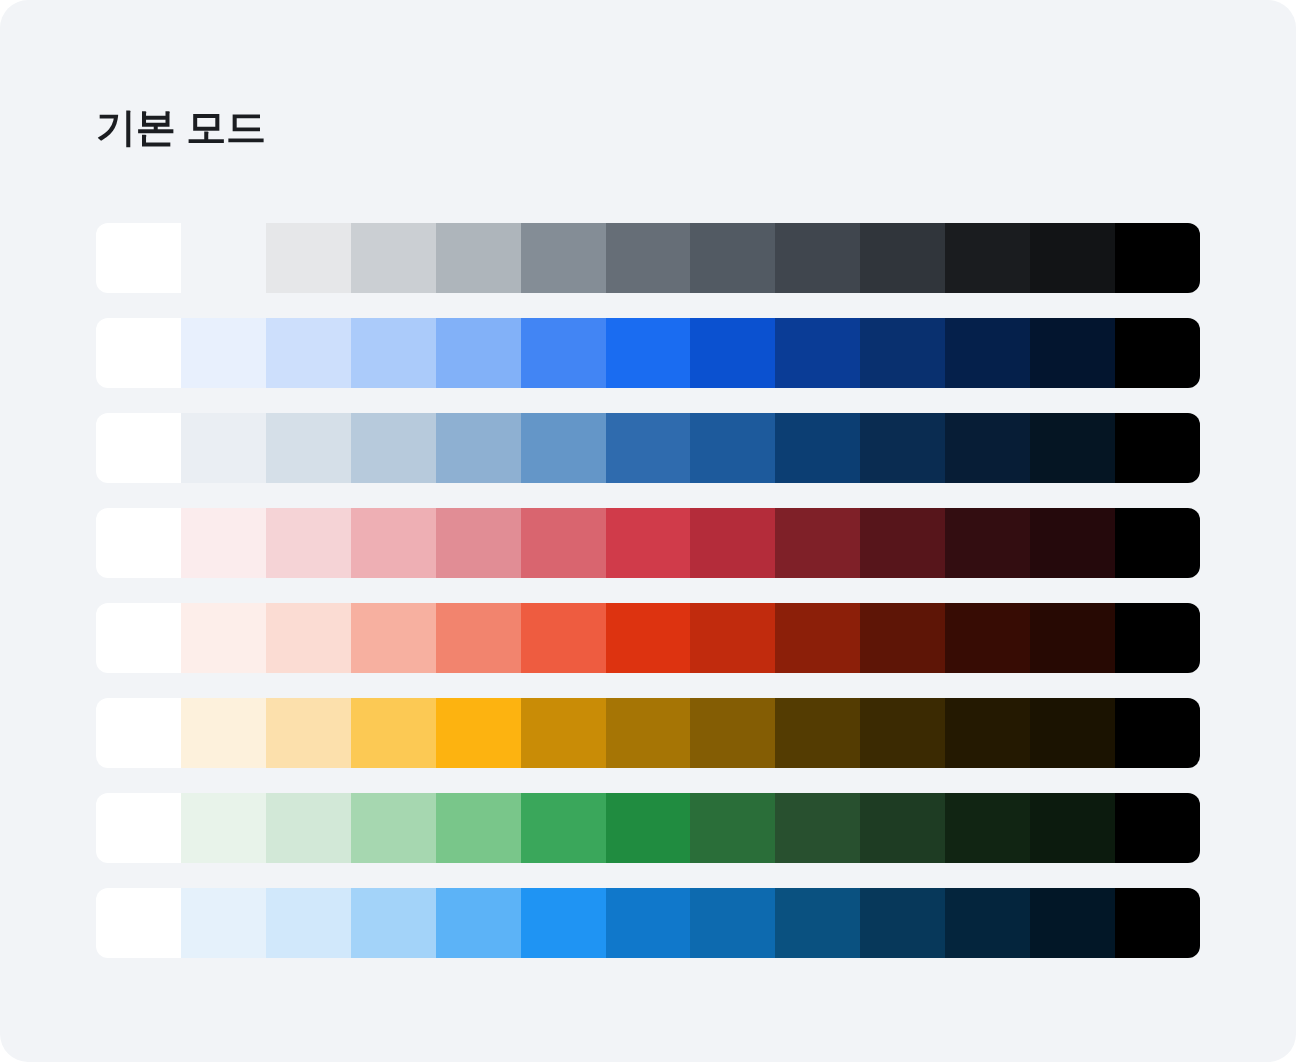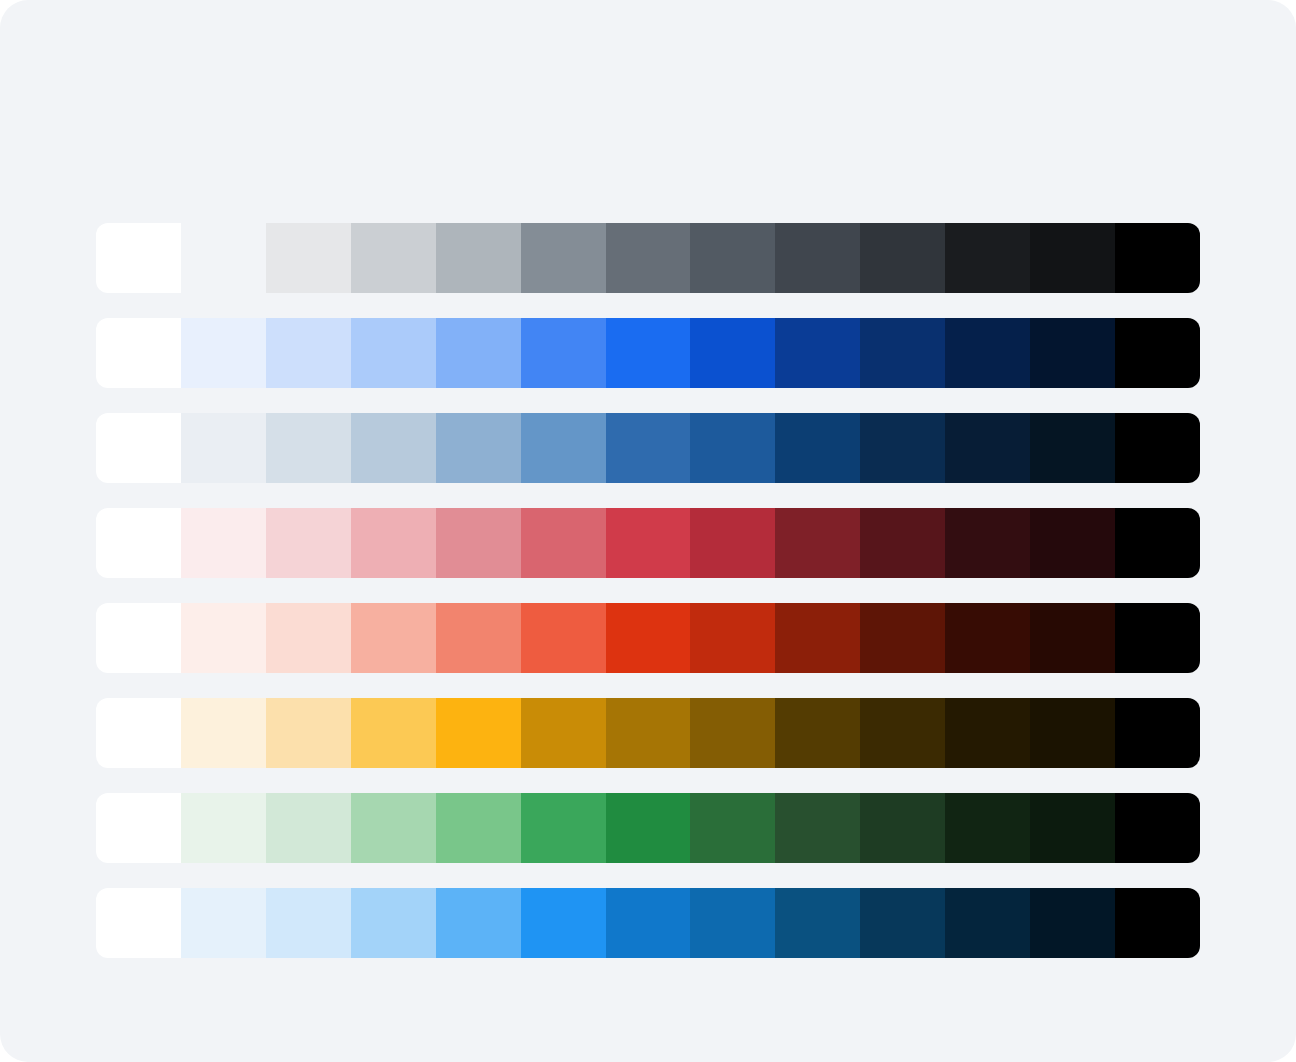--- a/index.html
+++ b/index.html
@@ -56,20 +56,21 @@
     flex: 1 1 0;
     height: 100%;
     min-width: 0;
   }
 </style>
 </head>
 <body>
 
 <div id="app" style="background: rgb(242, 244, 247); border-radius: 28px;">
 
+  <h1 id="page-title" style="color: rgb(27, 29, 33);">기본 모드</h1>
 
   <div id="palette" style="row-gap: 25px;">
       <div class="ramp" style="border-radius: 12px;">
         <div class="swatch" title="#ffffff" style="background: rgb(255, 255, 255);"></div>
         <div class="swatch" title="#f2f4f7" style="background: rgb(242, 244, 247);"></div>
         <div class="swatch" title="#e6e7e9" style="background: rgb(230, 231, 233);"></div>
         <div class="swatch" title="#cbcfd3" style="background: rgb(203, 207, 211);"></div>
         <div class="swatch" title="#aeb5bb" style="background: rgb(174, 181, 187);"></div>
         <div class="swatch" title="#848d96" style="background: rgb(132, 141, 150);"></div>
         <div class="swatch" title="#666e77" style="background: rgb(102, 110, 119);"></div>

